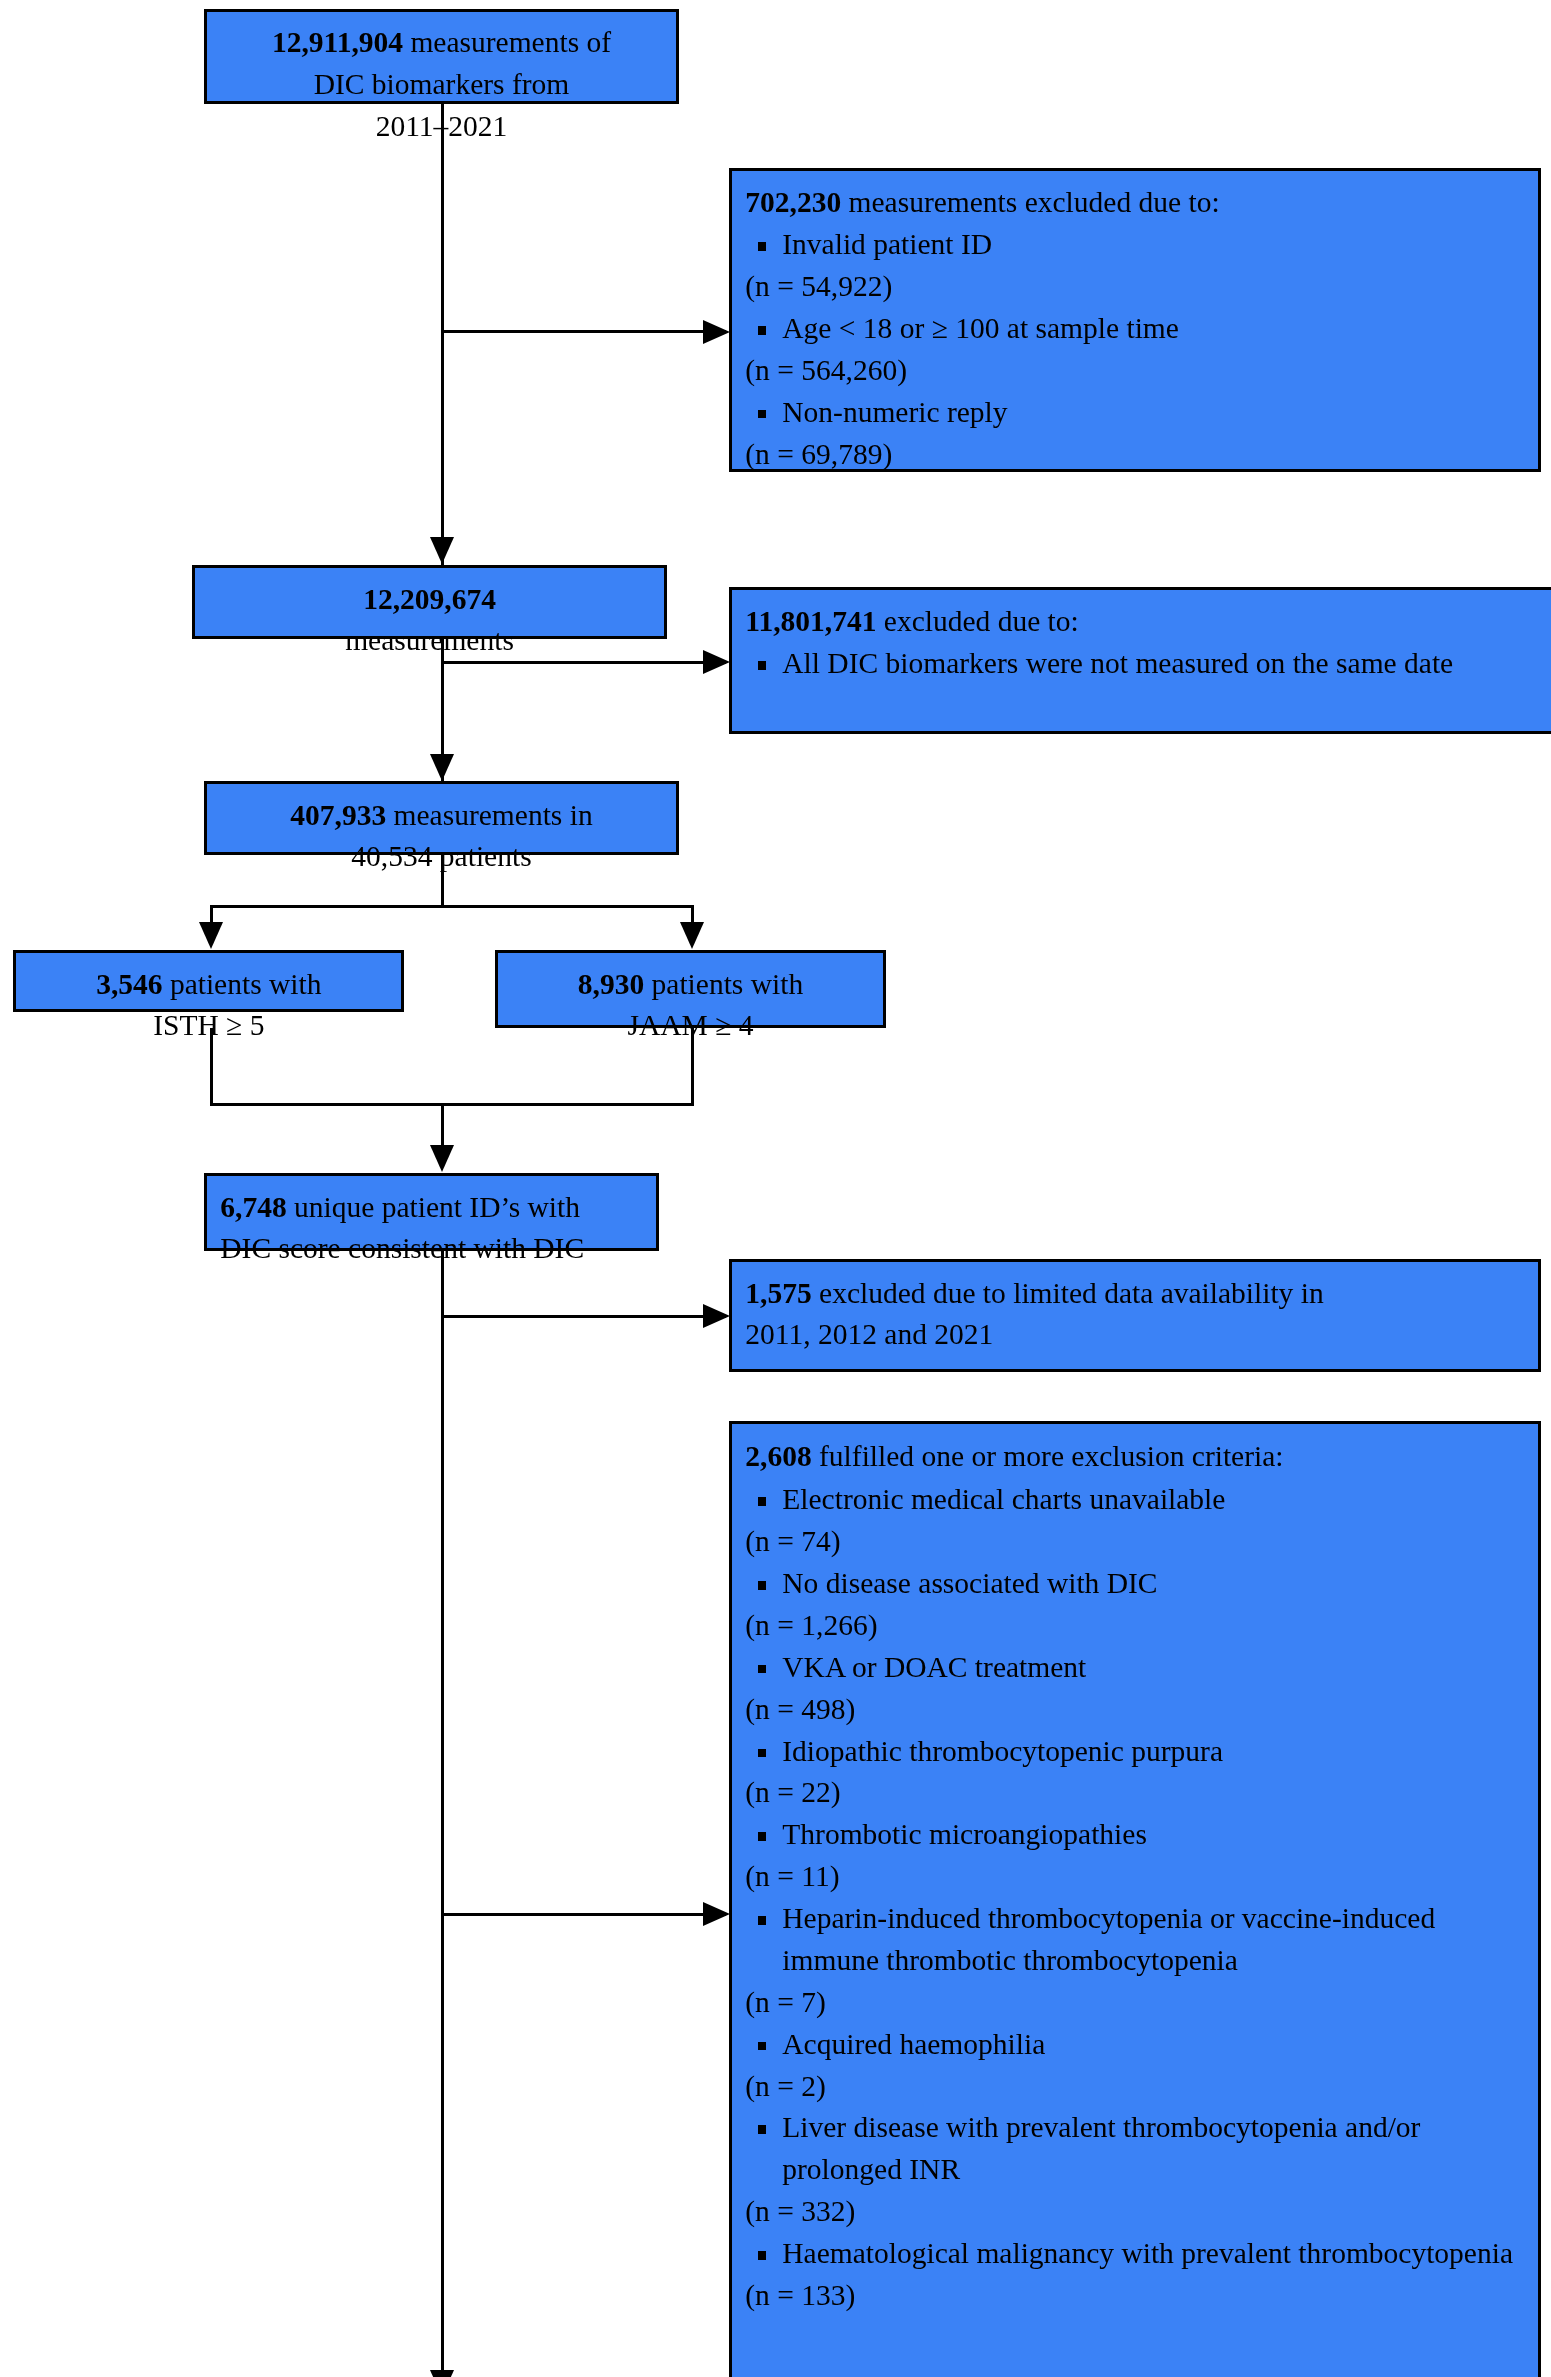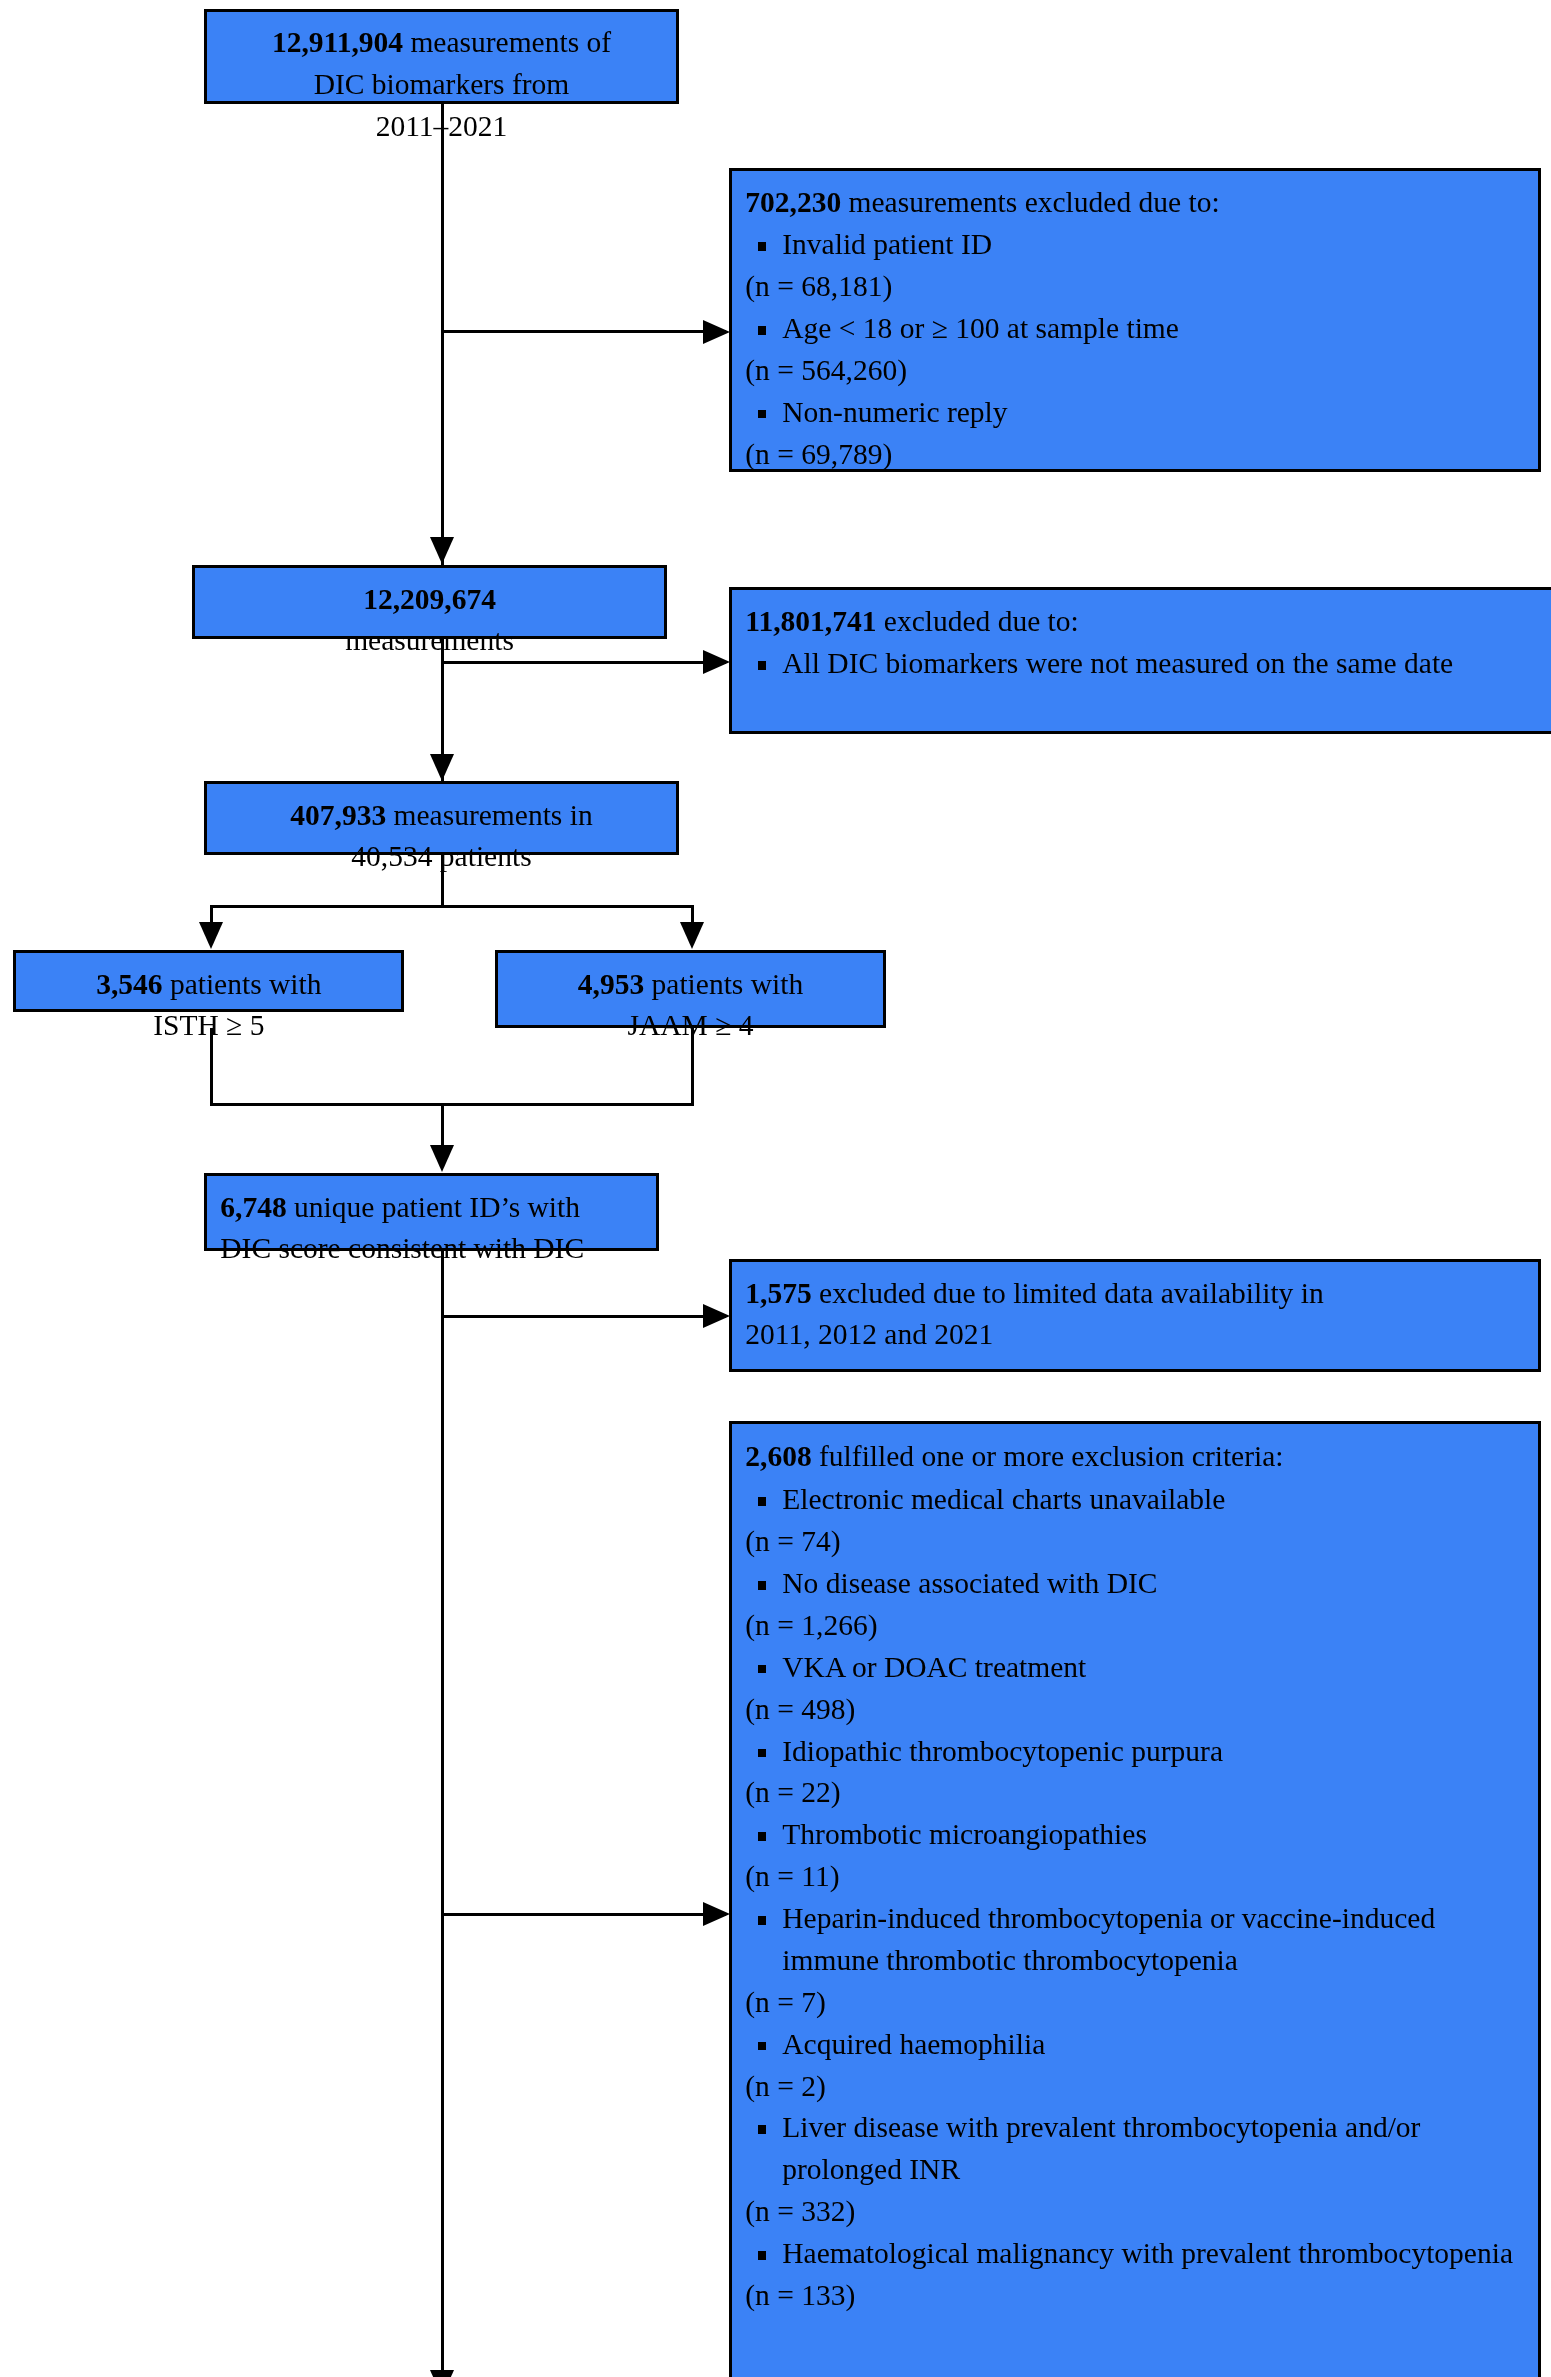--- a/index.html
+++ b/index.html
@@ -86,21 +86,21 @@
   <div class="arrow-down" style="left:430px; top:537px;"></div>
 
   <div class="line hline" style="left:441px; top:330px; width:285px; height:2.9px;"></div>
   <div class="arrow-right" style="left:703px; top:320px;"></div>
 
   <div class="box left" style="left:729px; top:168px; width:812px; height:304px;">
     <div class="hdr"><span class="b">702,230</span><span> measurements excluded due to:</span></div>
     <ul class="bullets">
       <li>
         <div>Invalid patient ID</div>
-        <div style="margin-left:-37px">(n = 68,181)</div>
+        <div style="margin-left:-37px">(n = 54,922)</div>
       </li>
       <li>
         <div>Age &lt; 18 or ≥ 100 at sample time</div>
         <div style="margin-left:-37px">(n = 564,260)</div>
       </li>
       <li>
         <div>Non-numeric reply</div>
         <div style="margin-left:-37px">(n = 69,789)</div>
       </li>
     </ul>
@@ -137,21 +137,21 @@
   <div class="line vline" style="left:691px; top:905px; width:2.9px; height:31px;"></div>
   <div class="arrow-down" style="left:199px; top:922px;"></div>
   <div class="arrow-down" style="left:680px; top:922px;"></div>
 
   <div class="box center" style="left:13.3px; top:950px; width:391px; height:62px;">
     <div><span class="b">3,546</span><span> patients with</span></div>
     <div>ISTH ≥ 5</div>
   </div>
 
   <div class="box center" style="left:495px; top:950px; width:391px; height:78px;">
-    <div><span class="b">4,953</span><span> patients with</span></div>
+    <div><span class="b">8,930</span><span> patients with</span></div>
     <div>JAAM ≥ 4</div>
   </div>
 
   <div class="line vline" style="left:210px; top:1028px; width:2.9px; height:77px;"></div>
   <div class="line vline" style="left:691px; top:1028px; width:2.9px; height:77px;"></div>
   <div class="line hline" style="left:210px; top:1103px; width:484px; height:2.9px;"></div>
   <div class="line vline" style="left:441px; top:1103px; width:2.9px; height:61px;"></div>
   <div class="arrow-down" style="left:430px; top:1145px;"></div>
 
   <div class="box left" style="left:204px; top:1173px; width:455px; height:78px;">

